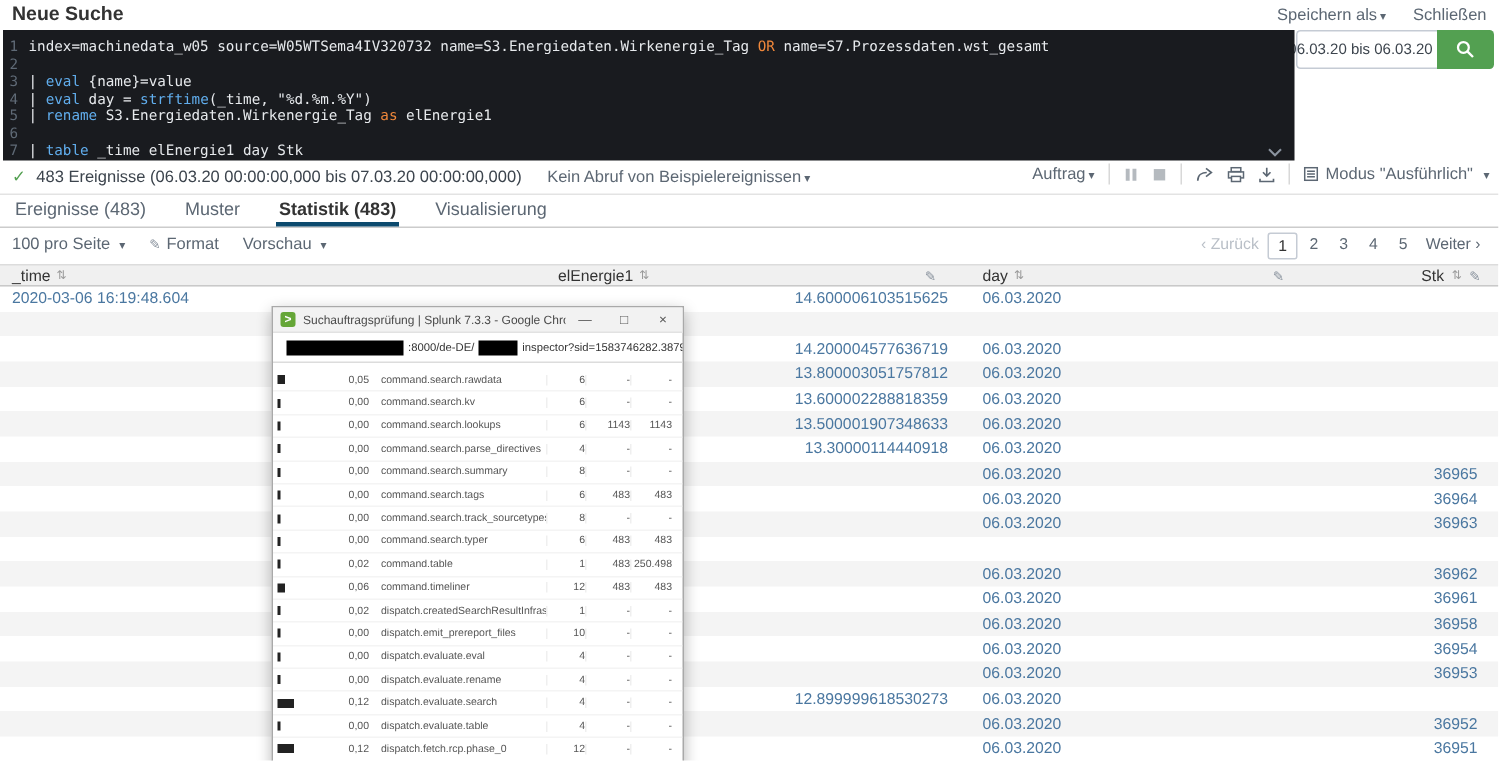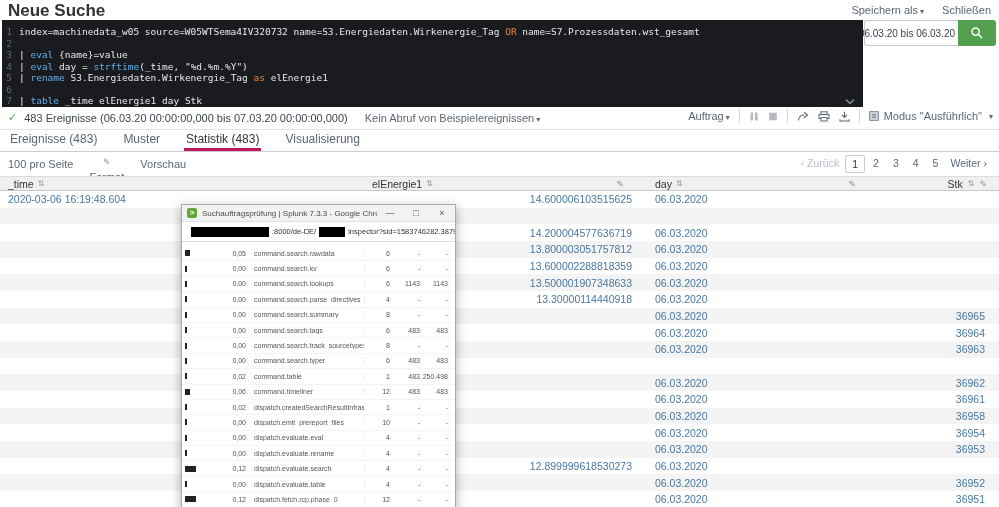--- a/index.html
+++ b/index.html
@@ -4,21 +4,21 @@
 <style>
   * { margin:0; padding:0; box-sizing:border-box; }
   html,body { width:999px; height:507px; }
   body {
     position:relative; overflow:hidden; background:#fff;
     font-family:"Liberation Sans", sans-serif; color:#333;
   }
 
   
   .app-header { position:absolute; top:0; left:0; right:0; height:19px; background:#fff; }
-  .page-title { position:absolute; left:8px; top:1px; font-size:17px; font-weight:bold; color:#333; }
+  .page-title { position:absolute; left:8px; top:1px; font-size:13px; font-weight:bold; color:#333; }
   .header-actions { position:absolute; right:8px; top:4px; display:flex; gap:18px; font-size:11px; color:#5c6773; }
   .hdr-btn { cursor:default; white-space:nowrap; }
   .caret { font-size:8px; color:inherit; margin-left:2px; }
 
   
   .search-bar { position:absolute; top:20px; left:2px; right:2px; height:87px; display:flex; }
   .query-editor { flex:1; background:#191b1f; position:relative; padding-top:6px; overflow:hidden; }
   .qline { display:flex; font-family:"DejaVu Sans Mono", monospace; font-size:9.5px; line-height:11.5px; white-space:pre; }
   .qnum { width:17px; flex:none; text-align:right; padding-right:7px; color:#5f6a76; }
   .tok-d { color:#e6e9ec; }
@@ -40,26 +40,26 @@
   .sampling { color:#5c6773; margin-left:10px; }
   .status-right { position:absolute; right:6px; top:2px; display:flex; align-items:center; gap:9px; font-size:11px; color:#5c6773; }
   .vsep { width:1px; height:14px; background:#d8d8d8; }
   .sicon { display:flex; align-items:center; }
   .icon-disabled { opacity:.45; }
 
   
   .tabs { position:absolute; top:130px; left:0; right:0; height:22px; border-bottom:1px solid #ccc;
     display:flex; gap:22px; padding-left:8px; }
   .tab { font-size:12px; color:#5c6773; line-height:19px; padding:0 2px; cursor:default; }
-  .tab.active { color:#333; border-bottom:3px solid #be185d; }
+  .tab.active { color:#333; border-bottom:3px solid #0c4a6e;font-weight:bold; }
 
   
   .results-toolbar { position:absolute; top:152px; left:0; right:0; height:24px; }
   .toolbar-left { position:absolute; left:8px; top:5px; display:flex; gap:16px; font-size:11px; color:#5c6773; align-items:center; }
-  .tool-btn { display:flex; align-items:center; gap:4px; white-space:nowrap;flex-direction:column; }
+  .tool-btn { display:flex; align-items:center; gap:4px; white-space:nowrap; }
   .pager { position:absolute; right:8px; top:3px; display:flex; align-items:flex-start; gap:2px; font-size:10.5px; color:#5c6773; }
   .page-btn { padding:2px 6px; }
   .page-btn.active { border:1px solid #c5cbd4; border-radius:2px; background:#fff; color:#333; }
   .pager .nav { padding:2px 4px; white-space:nowrap; }
   .pager .disabled { color:#b9bfc7; }
 
   
   .results-table { position:absolute; top:176px; left:0; right:0; bottom:0; overflow:hidden; }
   .thead { display:flex; height:15px; background:#f0f0f0; border-top:1px solid #dcdcdc; border-bottom:1px solid #c9c9c9;
     align-items:center; font-size:10.5px; color:#333; }

